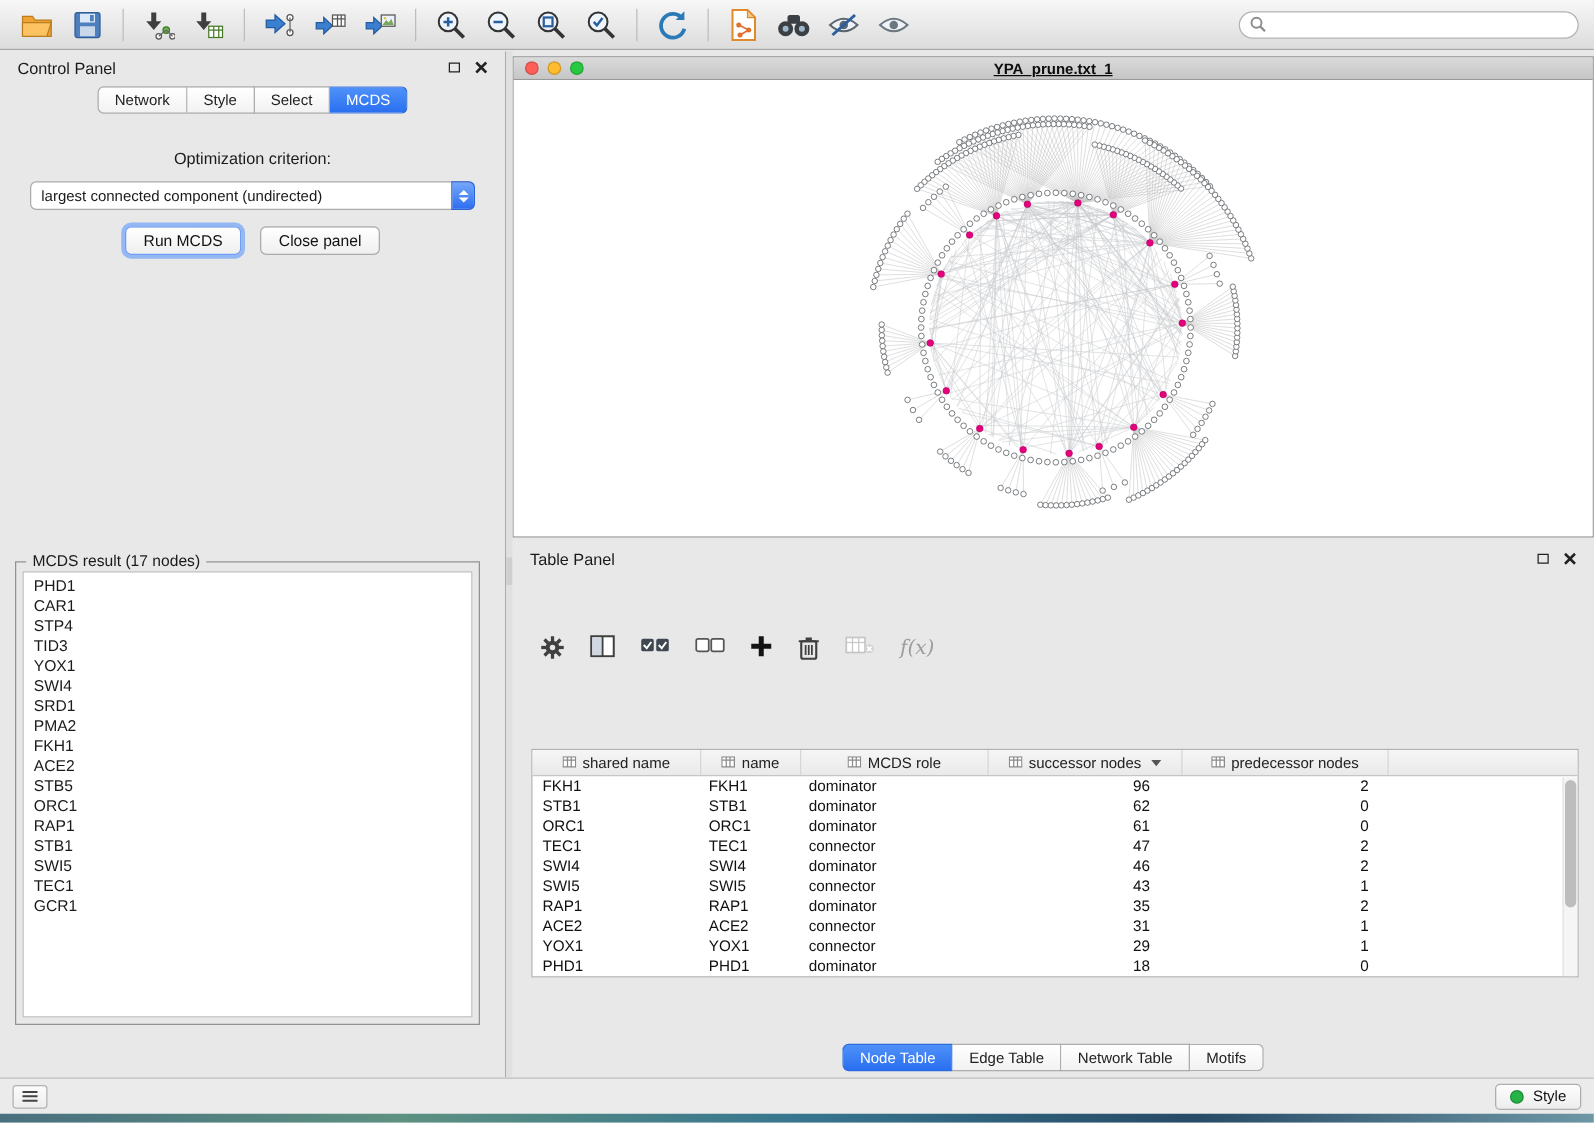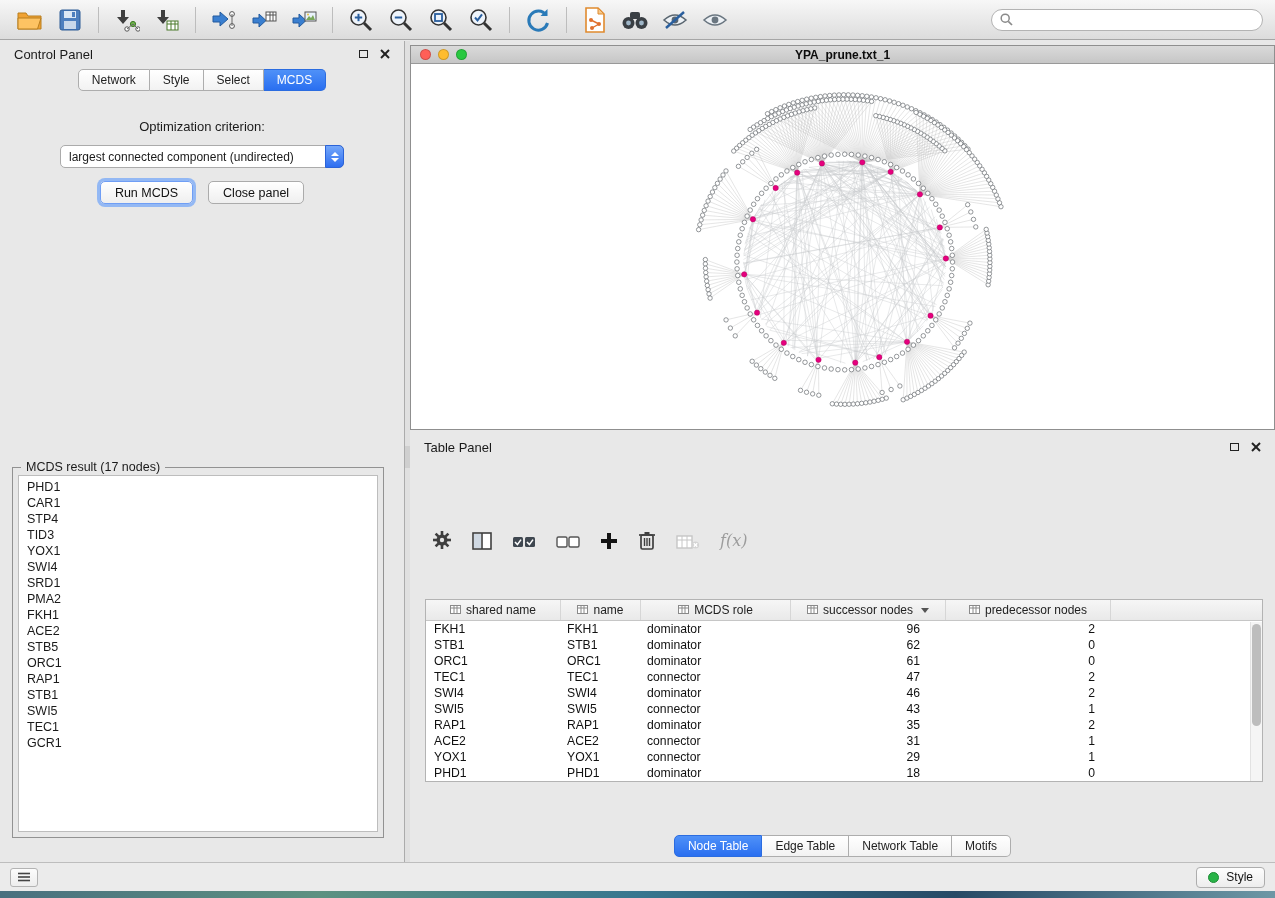--- a/index.html
+++ b/index.html
@@ -27,57 +27,57 @@
   .win-controls { margin-left:auto; display:flex; gap:12px; align-items:center; }
   .float-glyph { width:9px; height:8px; border:1.4px solid #222; display:inline-block; background:transparent; }
   .iconbtn { background:none; border:none; padding:0; display:flex; align-items:center; }
   .cp-tabs { display:flex; justify-content:center; margin-top:2px; }
   .seg { border:1px solid #adadad; border-left:none; background:linear-gradient(#ffffff,#f2f2f2);
     padding:3px 13px; font-size:12px; color:#222; }
   .seg:first-child { border-left:1px solid #adadad; border-radius:5px 0 0 5px; }
   .seg:last-child { border-radius:0 5px 5px 0; }
   .seg.active { background:linear-gradient(#4f91f8,#2a6ff0); color:#fff; border-color:#2b6ce0; }
   .opt-label { text-align:center; margin-top:28px; font-size:13px; }
-  .dropdown { width:284px; height:23px; margin:11px auto 0; background:#fff; border:1px solid #ababab;
+  .dropdown { width:356px; height:23px; margin:11px auto 0; background:#fff; border:1px solid #ababab;
     border-radius:5px; display:flex; align-items:center; position:relative; font-size:12px; padding-left:8px; }
   .dd-step { position:absolute; right:-1px; top:-1px; bottom:-1px; width:19px;
     background:linear-gradient(#74a7fa,#2e6ef0); border-radius:0 5px 5px 0; border:1px solid #2b63d8;
     display:flex; flex-direction:column; align-items:center; justify-content:center; gap:2px; }
   .tri-up { width:0; height:0; border-left:4px solid transparent; border-right:4px solid transparent; border-bottom:4px solid #fff; }
   .tri-dn { width:0; height:0; border-left:4px solid transparent; border-right:4px solid transparent; border-top:4px solid #fff; }
   .btn-row { display:flex; justify-content:center; gap:15px; margin-top:13px; }
   .mbtn { height:23px; padding:0 14px; background:linear-gradient(#ffffff,#efefef);
     border:1px solid #ababab; border-radius:5px; font-size:12.5px; color:#111; }
   .mbtn.focus { box-shadow:0 0 0 3px rgba(77,144,254,.55); border-color:#6f9ef5; }
-  .group-box { position:absolute; left:12px; top:426px; width:372px; height:371px; border:1px solid #929292; }
+  .group-box { position:absolute; left:12px; top:408px; width:372px; height:371px; border:1px solid #929292; }
   .legend { position:absolute; top:-8px; left:8px; background:#e8e8e8; padding:0 5px; font-size:12.5px; }
   .mcds-list { position:absolute; left:5px; right:5px; top:7px; bottom:5px; background:#fff;
     border:1px solid #bdbdbd; overflow:hidden; padding-top:3px; }
   .mcds-item { height:16px; line-height:16px; padding-left:8px; font-size:12.5px; }
 
   
   #v-splitter { width:5px; background:#e0e0e0; position:relative; }
   #v-splitter .grip { position:absolute; top:405px; left:0; width:5px; height:22px; background:#cfcfcf; }
 
   
   #right-side { flex:1; display:flex; flex-direction:column; padding-top:4px; background:#e8e8e8; }
   #network-window { height:516px; display:flex; flex-direction:column; border:1px solid #8f8f8f; background:#fff; }
   .win-titlebar { height:18px; background:linear-gradient(#dadada,#c6c6c6); border-bottom:1px solid #999;
     display:flex; align-items:center; position:relative; flex:0 0 auto; }
   .lights { position:absolute; left:9px; display:flex; gap:7px; }
   .light { width:11px; height:11px; border-radius:50%; border:1px solid rgba(0,0,0,.18); padding:0; }
   .light.red { background:#ff5f57; } .light.yellow { background:#febc2e; } .light.green { background:#28c840; }
-  .net-title { margin:0 auto; font-size:12px; font-weight:bold; color:#0c0c0c; }
+  .net-title { margin:0 auto; font-size:12px; font-weight:bold; color:#0c0c0c;text-decoration:underline; }
   .net-canvas { flex:1; position:relative; background:#fff; }
   .net-canvas svg { position:absolute; inset:0; width:100%; height:100%; }
   #h-splitter { height:6px; }
 
   
   #table-panel { flex:1; display:flex; flex-direction:column; position:relative; background:#e8e8e8;gap:48px; }
-  .tp-toolbar { height:42px; display:flex; align-items:flex-end; gap:20px; padding:0 22px; }
+  .tp-toolbar { height:42px; display:flex; align-items:flex-start; gap:20px; padding:0 22px; }
   .fx-label { font-family:"DejaVu Serif", serif; font-style:italic; font-size:16px; color:#9c9c9c; }
   .table-wrap { margin:1px 12px 0 15px; flex:1; background:#fff; border:1px solid #b3b3b3; position:relative; overflow:hidden; }
   .thead { display:flex; height:21px; background:linear-gradient(#f6f6f6,#e9e9e9); border-bottom:1px solid #c6c6c6; }
   .th { position:relative; display:flex; align-items:center; justify-content:center; gap:5px;
     font-size:12px; color:#222; border-right:1px solid #d6d6d6; }
   .w0{width:135px} .w1{width:80px} .w2{width:150px} .w3{width:155px} .w4{width:165px} .wf{flex:1; border-right:none;}
   .sort-dn { width:0; height:0; border-left:4px solid transparent; border-right:4px solid transparent; border-top:5px solid #555; margin-left:3px; }
   .tr { display:flex; height:16px; align-items:center; font-size:12.2px; color:#111; }
   .td { overflow:hidden; white-space:nowrap; }
   .td.c0 { padding-left:8px; } .td.c1 { padding-left:6px; } .td.c2 { padding-left:6px; }

